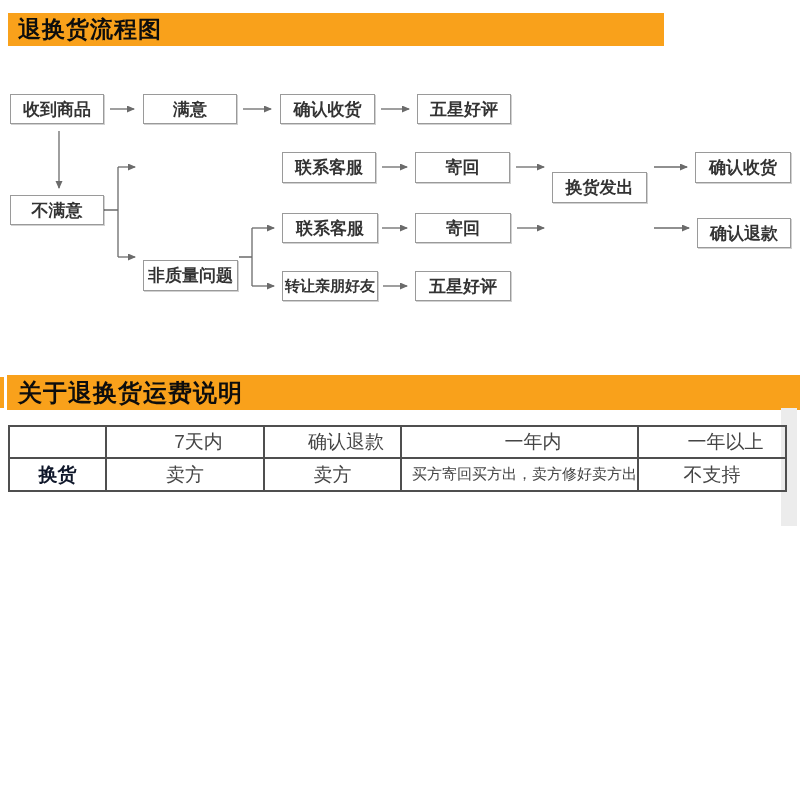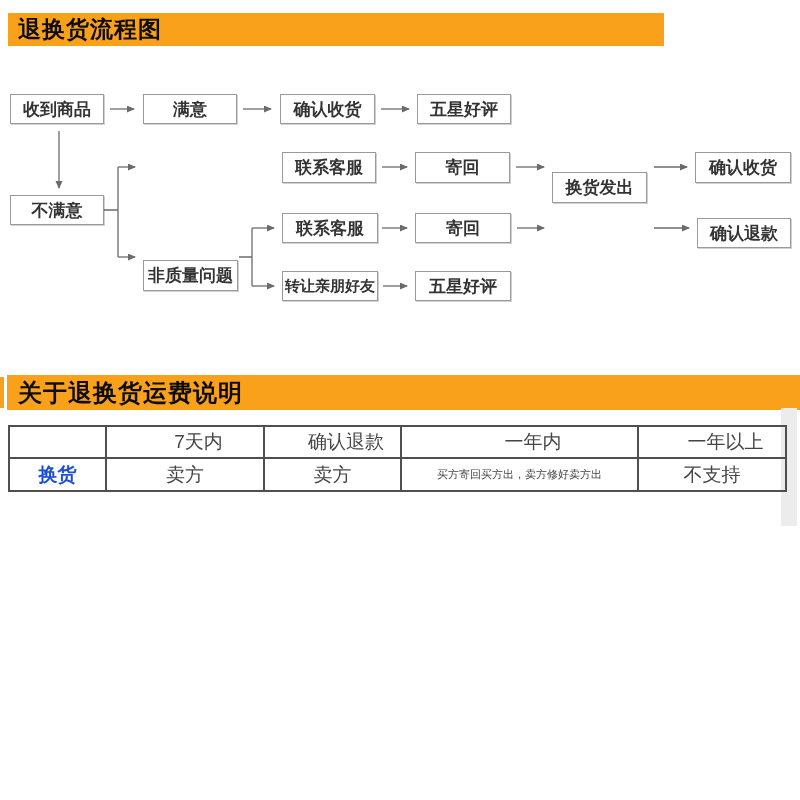--- a/index.html
+++ b/index.html
@@ -39,22 +39,22 @@
     position:absolute;left:8px;top:425px;width:777px;
     border-collapse:collapse;table-layout:fixed;
     font-size:19px;color:#454545;
   }
   .fee-table td,.fee-table th{
     border:2px solid #4f4f4f;text-align:center;vertical-align:middle;
     padding:0;overflow:hidden;white-space:nowrap;font-weight:normal;
   }
   .fee-table tr.hdr td{height:30px;padding-left:27px;}
   .fee-table tr.body td{height:31px;}
-  .fee-table td.rowlabel{font-weight:bold;color:#1d4ed8;}
-  .fee-table td.small{font-size:11px;}
+  .fee-table td.rowlabel{font-weight:bold;color:#0f172a;}
+  .fee-table td.small{font-size:15px;text-align:right;}
 </style>
 </head>
 <body>
 
 <div class="page">
 
   <div class="banner banner1">退换货流程图</div>
 
   <div class="flow">
 

